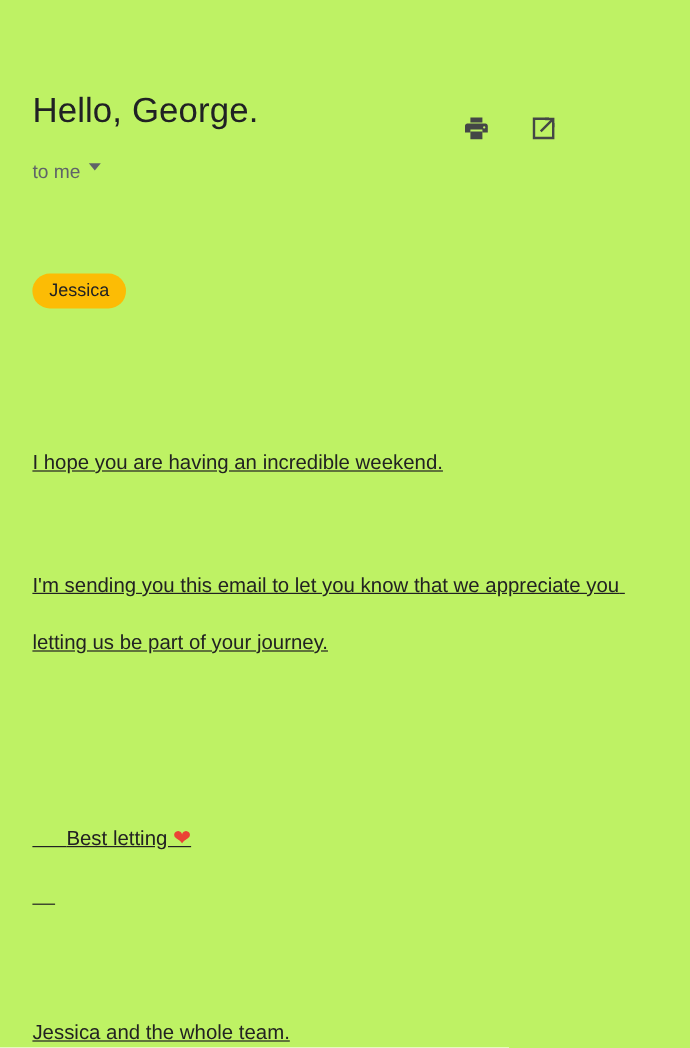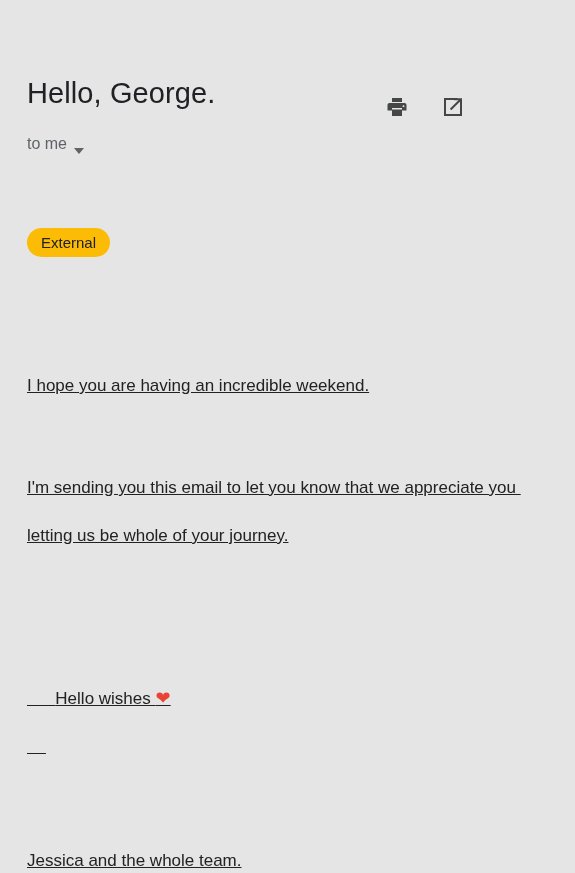--- a/index.html
+++ b/index.html
@@ -12,21 +12,21 @@
     height: 873px;
     position: relative;
     font-family: "Liberation Sans", sans-serif;
     -webkit-font-smoothing: antialiased;
     overflow: hidden;
   }
 
   .email-view {
     position: absolute;
     inset: 0;
-    background: #e5e5e5;
+    background: #bef264;
   }
 
   
   .header {
     position: absolute;
     top: 74px;
     left: 0;
     right: 0;
     height: 92px;
   }
@@ -41,21 +41,21 @@
     color: #202124;
     letter-spacing: 0.1px;
     white-space: nowrap;
   }
 
   .recipient-row {
     position: absolute;
     left: 27px;
     top: 60px;
     display: flex;
-    align-items: flex-end;
+    align-items: flex-start;
     gap: 7px;
     cursor: pointer;
   }
   .recipient-text {
     font-size: 16px;
     line-height: 20px;
     color: #5f6368;
     white-space: nowrap;
   }
   .caret-down {
@@ -194,33 +194,33 @@
           </svg>
         </span>
       </button>
 
     </div>
   </div>
 
   <div class="labels-row">
 
     <span class="chip chip-external">
-      <span>External</span>
+      <span>Jessica</span>
     </span>
 
 
   </div>
 
   <div class="body-content">
 
     <p class="body-para">I hope you are having an incredible weekend.</p>
 
-    <p class="body-para spaced-top">I'm sending you this email to let you know that we appreciate you letting us be whole of your journey.</p>
+    <p class="body-para spaced-top">I'm sending you this email to let you know that we appreciate you letting us be part of your journey.</p>
 
     <p class="body-para sig-gap">
-      <span>Hello wishes </span><span class="heart">❤</span>
+      <span>Best letting </span><span class="heart">❤</span>
     </p>
 
     <p class="body-para sig-gap2">Jessica and the whole team.</p>
 
   </div>
 
 </div>
 
 </body></html>

